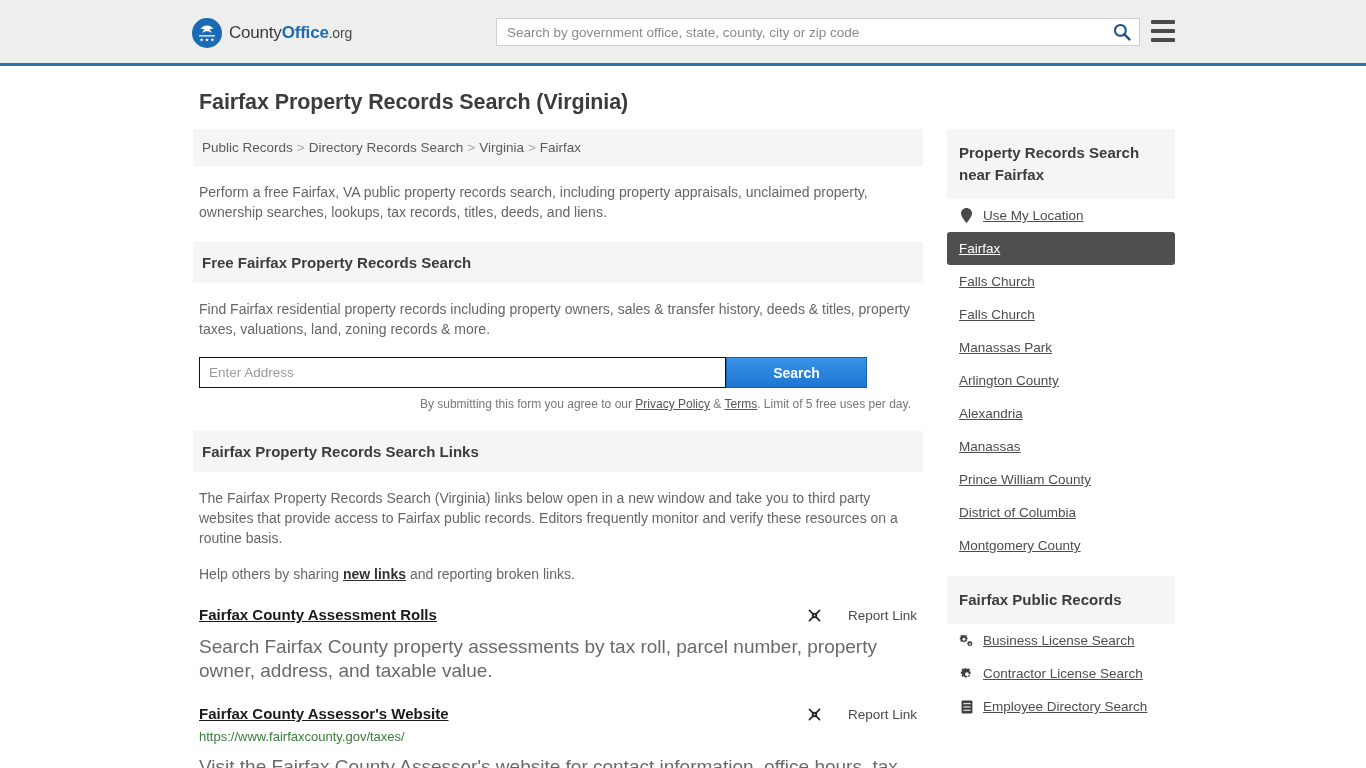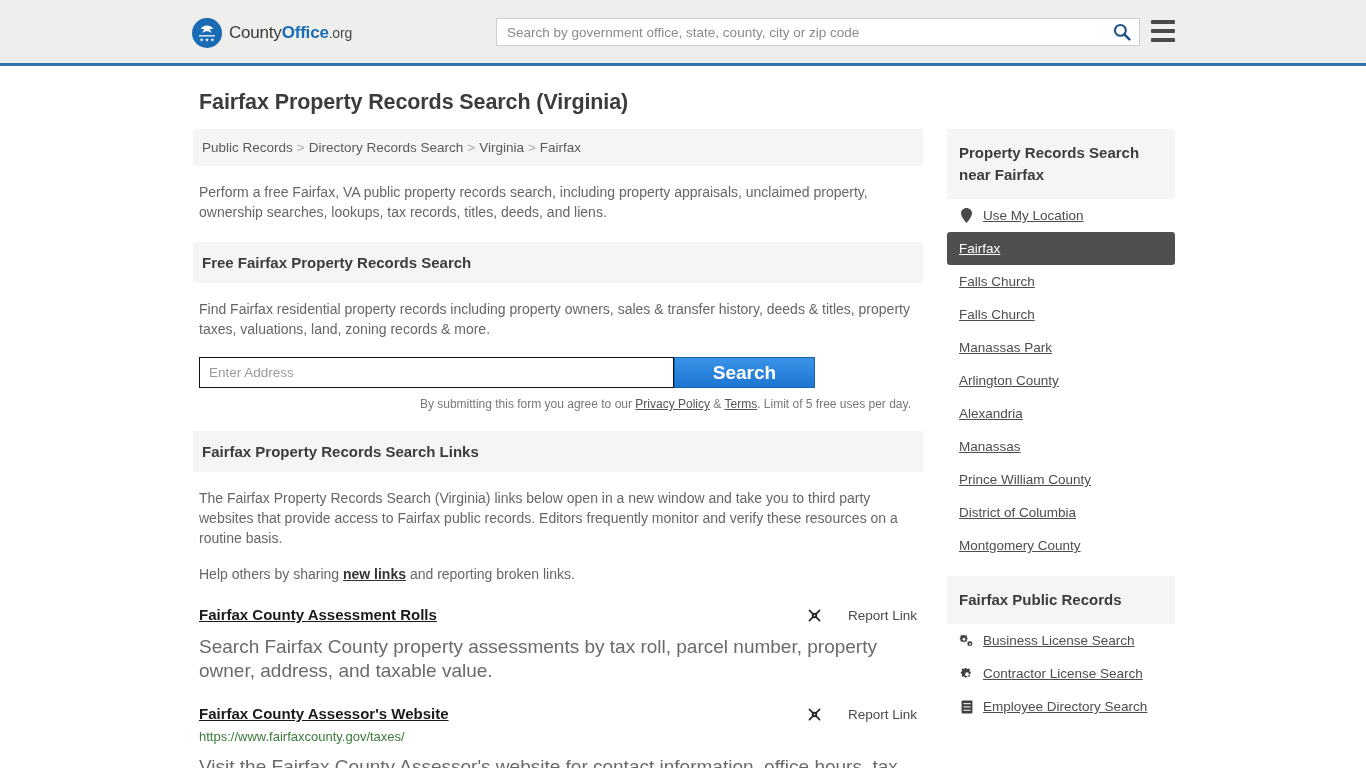--- a/index.html
+++ b/index.html
@@ -135,41 +135,41 @@
     margin-top: 20px;
     font-size: 15px;
     font-weight: bold;
     color: #3c3c3c;
   }
 
   
   .form-row {
     display: flex;
     margin: 18px 0 0 6px;
-    width: 616px;
+    width: 668px;
     justify-content: flex-end;
   }
   .addr-input {
     flex: 1;
     height: 31px;
     border: 1px solid #111;
     padding: 0 9px;
     font-size: 13.5px;
     font-family: "Liberation Sans", sans-serif;
     outline: none;
     color: #333;
     background: #fff;
   }
   .addr-input::placeholder { color: #9a9a9a; }
   .btn-search {
     width: 141px; height: 31px;
     border: 1px solid #1565ad;
     background: linear-gradient(to bottom, #3a93e8 0%, #1d76d1 100%);
     color: #fff;
-    font-size: 19px;
+    font-size: 14px;
     font-weight: bold;
     font-family: "Liberation Sans", sans-serif;
     cursor: pointer;
   }
   .fine-print {
     text-align: right;
     font-size: 12px;
     color: #777;
     margin: 9px 6px 0 0;
     width: 718px;

